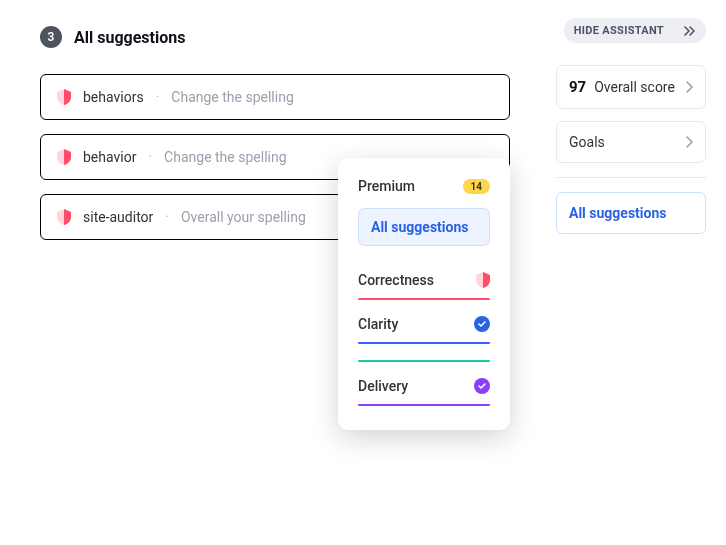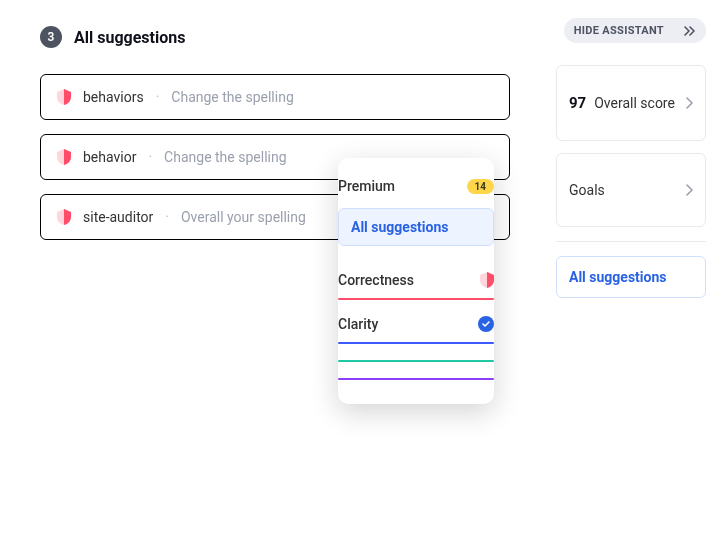--- a/index.html
+++ b/index.html
@@ -50,25 +50,25 @@
   .shield-wrap { display:flex; align-items:center; justify-content:center; }
   .card-word { font-size: 14px; color: #333; }
   .card-dot { color: #b8bcc6; font-size: 14px; }
   .card-hint { font-size: 14px; color: #9aa0ad; }
 
   
   .popup {
     position: absolute;
     left: 338px;
     top: 158px;
-    width: 156px;
+    width: 172px;
     background: #fff;
     border-radius: 10px;
     box-shadow: 0 8px 28px rgba(14,16,26,0.18);
-    padding: 12px 0 18px;
+    padding: 12px 20px 18px;
   }
   .popup-row {
     display:flex; justify-content:space-between; align-items:center;
     padding: 8px 0 14px;
   }
   .popup-premium {
     font-size: 14px;
     color: #333;
     font-weight: 500;
   }
@@ -134,21 +134,21 @@
     align-items: center;
     gap: 20px;
     cursor: pointer;
     margin-bottom: 22px;
     float: right;
   }
   .side-card {
     clear: both;
     border: 1px solid #e7e9ee;
     border-radius: 6px;
-    padding: 28px 12px;
+    padding: 12px 12px;
     margin-bottom: 12px;
     display:flex; justify-content:space-between; align-items:center;
     cursor: pointer;
     background:#fff;
   }
   .side-left { display:flex; gap:8px; align-items:baseline; }
   .score-num { font-size: 15px; font-weight: 700; }
   .side-label { font-size: 14px; color:#333; }
   .chev { color:#9aa0ad; font-size:14px; }
   .divider {
@@ -242,20 +242,28 @@
       </span>
     </div>
     <div class="cat-underline u-blue"></div>
   </div>
 
   <div class="cat">
     <div class="cat-underline u-green"></div>
   </div>
 
   <div class="cat">
+    <div class="cat-row">
+      <span class="cat-label">Delivery</span>
+      <span class="dot-icon dot-purple">
+        <svg width="10" height="10" viewBox="0 0 10 10">
+            <path d="M2 5 L4 7 L8 3" stroke="#fff" stroke-width="1.6" fill="none" stroke-linecap="round" stroke-linejoin="round"></path>
+          </svg>
+      </span>
+    </div>
     <div class="cat-underline u-purple"></div>
   </div>
 </div>
 
 <div class="sidebar">
   <div class="hide-assistant">
     <span>HIDE ASSISTANT</span>
     <span>
       <svg width="12" height="10" viewBox="0 0 12 10">
           <path d="M1 1 L5 5 L1 9 M6 1 L10 5 L6 9" stroke="#4d5360" stroke-width="1.6" fill="none" stroke-linecap="round" stroke-linejoin="round"></path>

